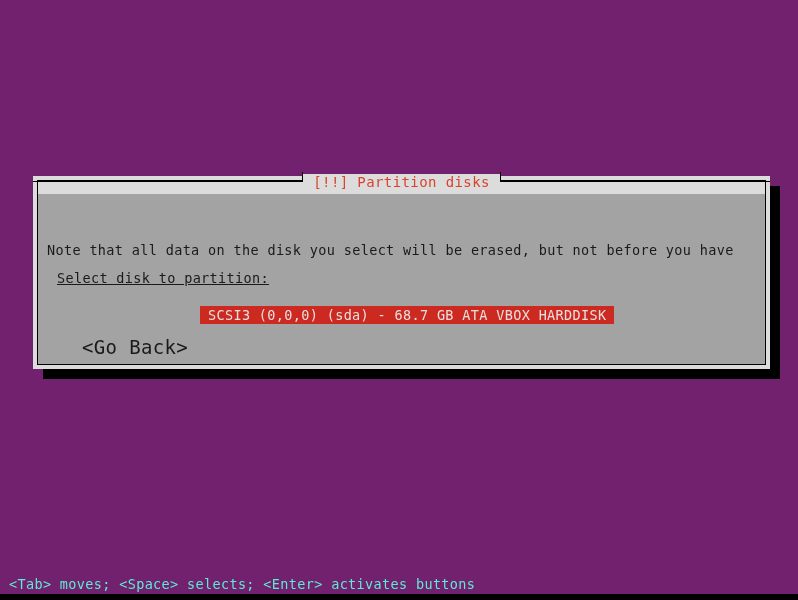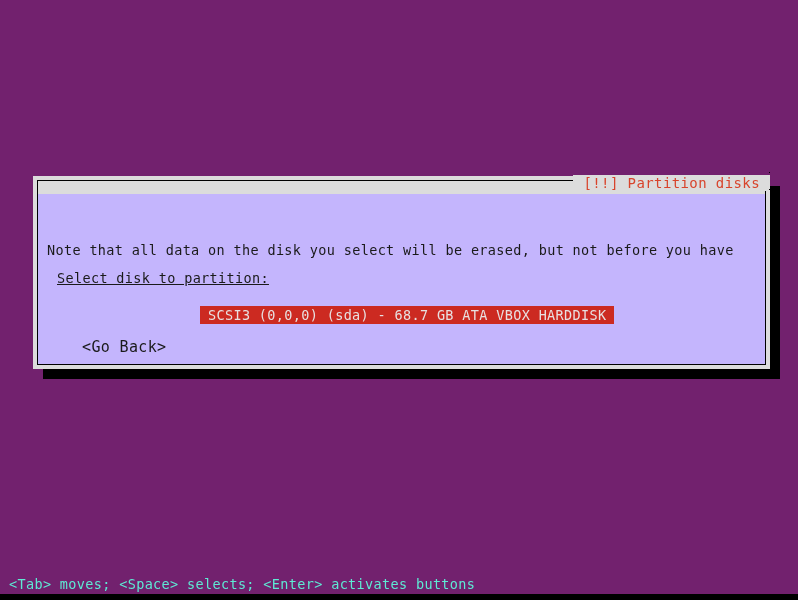--- a/index.html
+++ b/index.html
@@ -55,24 +55,23 @@
   }
 
   
   #title-band {
     position: absolute;
     left: 0;
     top: 0px;
     width: 100%;
     height: 17px;
     display: flex;
-    align-items: flex-end;
+    align-items: flex-start;
     justify-content: center;
     pointer-events: none;
-    flex-direction: column;
   }
   .title-rule {
     flex: 1 1 auto;
     height: 9px;
     border-bottom: 1px solid #000000;
     position: relative;
     top: -4px;
   }
   .title-rule.left  { border-right: 1px solid #000000; }
   .title-rule.right { border-left: 1px solid #000000; }
@@ -89,21 +88,21 @@
     position: relative;
     top: -2px;
   }
 
   #dialog-body {
     position: absolute;
     left: 5px;
     top: 18px;
     right: 5px;
     bottom: 5px;
-    background: #c4b5fd;
+    background: #a3a3a3;
     color: #1a1a1a;
     font-size: 13.5px;
     line-height: 16px;
     letter-spacing: 0.35px;
   }
 
   .note-block {
     position: absolute;
     left: 9px;
     top: 16px;
@@ -131,21 +130,21 @@
     line-height: 16px;
     letter-spacing: 0.35px;
   }
 
   #go-back-button {
     position: absolute;
     left: 44px;
     top: 145px;
     white-space: pre;
     color: #1a1a1a;
-    font-size: 15px;
+    font-size: 19px;
     line-height: 16px;
     letter-spacing: 0.35px;
   }
 
   
   #status-bar {
     position: absolute;
     left: 9px;
     bottom: 6px;
     width: 798px;

